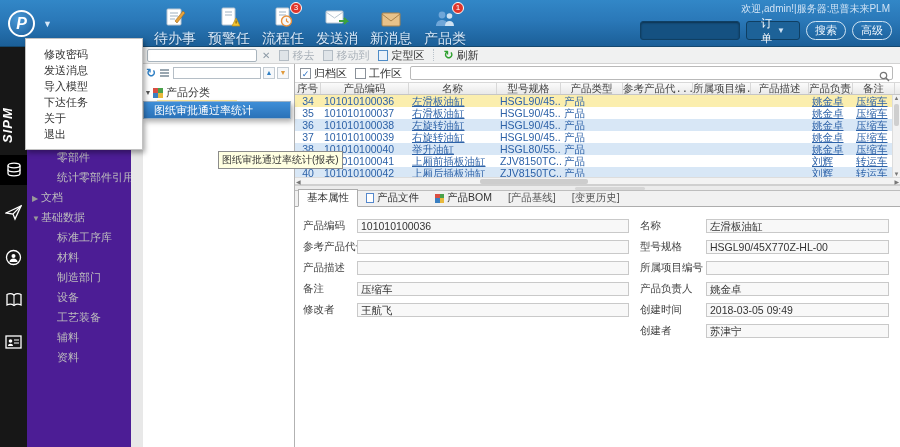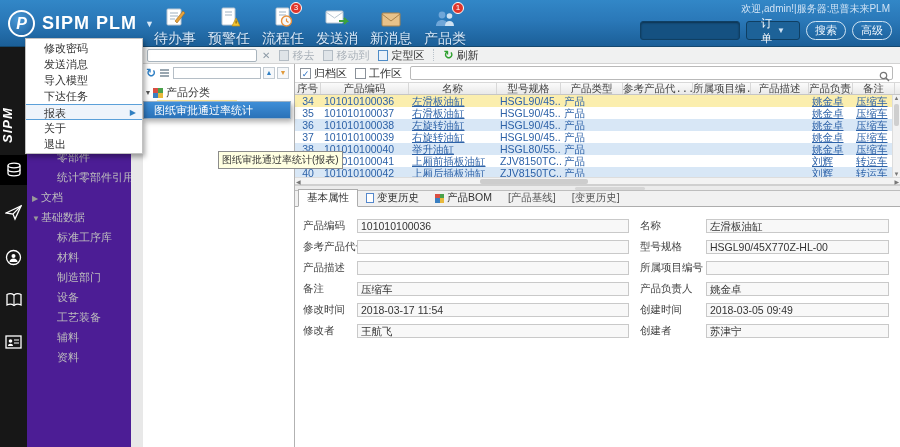--- a/index.html
+++ b/index.html
@@ -129,38 +129,37 @@
   .fcol.right { left:345px; width:255px; }
   .frow { height:21px; display:flex; align-items:center; }
   .flabel { font-size:10.5px; color:#444; white-space:nowrap; overflow:hidden; }
   .left .flabel { width:54px; } .right .flabel { width:66px; }
   .finput { height:14px; background:#f8f8f8; border:1px solid #c9c9c9; font-size:10.5px; color:#333;
     line-height:13px; padding-left:3px; overflow:hidden; white-space:nowrap; }
   .left .finput { width:272px; } .right .finput { width:183px; }
 
   
   .user-menu { position:absolute; left:25px; top:38px; width:118px; background:#fff; border:1px solid #c2c2c2;
-    box-shadow:2px 3px 5px rgba(0,0,0,.35); z-index:50; padding:1px 0; }
+    box-shadow:2px 3px 5px rgba(0,0,0,.35); z-index:50; padding:7px 0; }
   .um-item { height:16px; line-height:16px; font-size:11px; color:#333; padding-left:18px; position:relative; cursor:pointer; }
   .um-item.active { background:#eef4fb; border-top:1px solid #5ba0d9; border-bottom:1px solid #5ba0d9; }
   .um-item .sub-arr { position:absolute; right:6px; top:0; color:#2f7fc1; font-size:8px; }
   .submenu { position:absolute; left:143px; top:101px; width:148px; background:#fff; border:1px solid #9ab0c4;
     box-shadow:2px 3px 5px rgba(0,0,0,.3); z-index:49; }
   .sm-item { height:16px; line-height:16px; font-size:11px; color:#333; padding-left:10px; cursor:pointer; }
   .sm-item.active { background:linear-gradient(#3e8ed8,#2a72b8); color:#fff; }
   .tooltip { position:absolute; left:218px; top:151px; background:#ffffe1; border:1px solid #8c8c8c;
     font-size:10px; color:#333; padding:1px 3px; z-index:48; white-space:nowrap; }
 </style>
 </head>
 <body>
 
 <div class="topbar">
   <div class="logo-group">
     <div class="logo-circle">P</div>
-    <div class="logo-text">SIPM PLM</div>
     <div class="logo-caret">▼</div>
   </div>
   <div class="topnav">
       <div class="nav-item">
         <div class="nicon">
           <svg width="22" height="22" viewBox="0 0 22 22">
             <rect x="3" y="3" width="14" height="16" rx="1" fill="#fff" stroke="#b9c6d2"></rect>
             <path d="M6 7h8M6 10h8M6 13h5" stroke="#9fb2c2" stroke-width="1.2"></path>
             <path d="M11 15 L19 5 L21 7 L13 17 Z" fill="#e8a33d" stroke="#9a6a1e" stroke-width=".6"></path>
           </svg>
@@ -471,21 +470,21 @@
       <div class="splitter">
           <span class="grip"></span>
         </div>
 
       <div class="tabsbar">
           <div class="tab active">
             <div>基本属性</div>
           </div>
           <div class="tab">
             <div class="tic-file"></div>
-            <div>变更历史</div>
+            <div>产品文件</div>
           </div>
           <div class="tab">
             <div class="tic-bom">
               <i></i>
               <i></i>
               <i></i>
               <i></i>
             </div>
             <div>产品BOM</div>
           </div>
@@ -507,24 +506,20 @@
               <div class="flabel">参考产品代号</div>
               <div class="finput"></div>
             </div>
             <div class="frow">
               <div class="flabel">产品描述</div>
               <div class="finput"></div>
             </div>
             <div class="frow">
               <div class="flabel">备注</div>
               <div class="finput">压缩车</div>
-            </div>
-            <div class="frow">
-              <div class="flabel">修改时间</div>
-              <div class="finput">2018-03-17 11:54</div>
             </div>
             <div class="frow">
               <div class="flabel">修改者</div>
               <div class="finput">王航飞</div>
             </div>
           </div>
         <div class="fcol right">
             <div class="frow">
               <div class="flabel">名称</div>
               <div class="finput">左滑板油缸</div>
@@ -553,20 +548,19 @@
       </div>
     </div>
   </div>
 </div>
 
 <div class="user-menu">
     <div class="um-item">修改密码</div>
     <div class="um-item">发送消息</div>
     <div class="um-item">导入模型</div>
     <div class="um-item">下达任务</div>
-    <div class="um-item active">报表<div class="sub-arr">▶</div></div>
     <div class="um-item">关于</div>
     <div class="um-item">退出</div>
   </div>
 <div class="submenu">
     <div class="sm-item active">图纸审批通过率统计</div>
   </div>
 <div class="tooltip">图纸审批通过率统计(报表)</div>
 
 </body></html>

